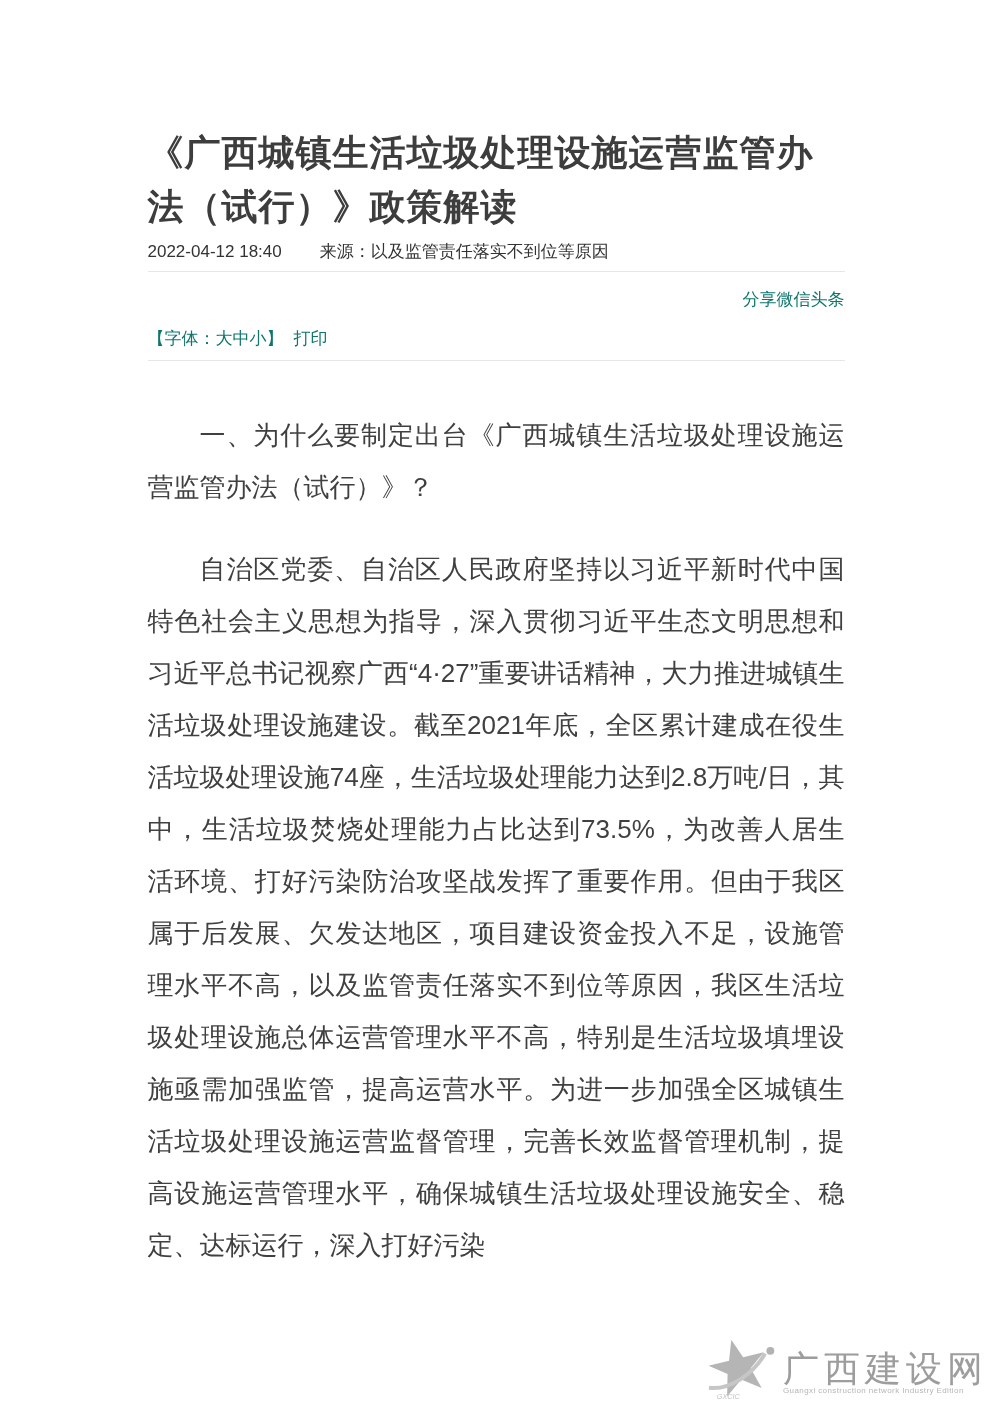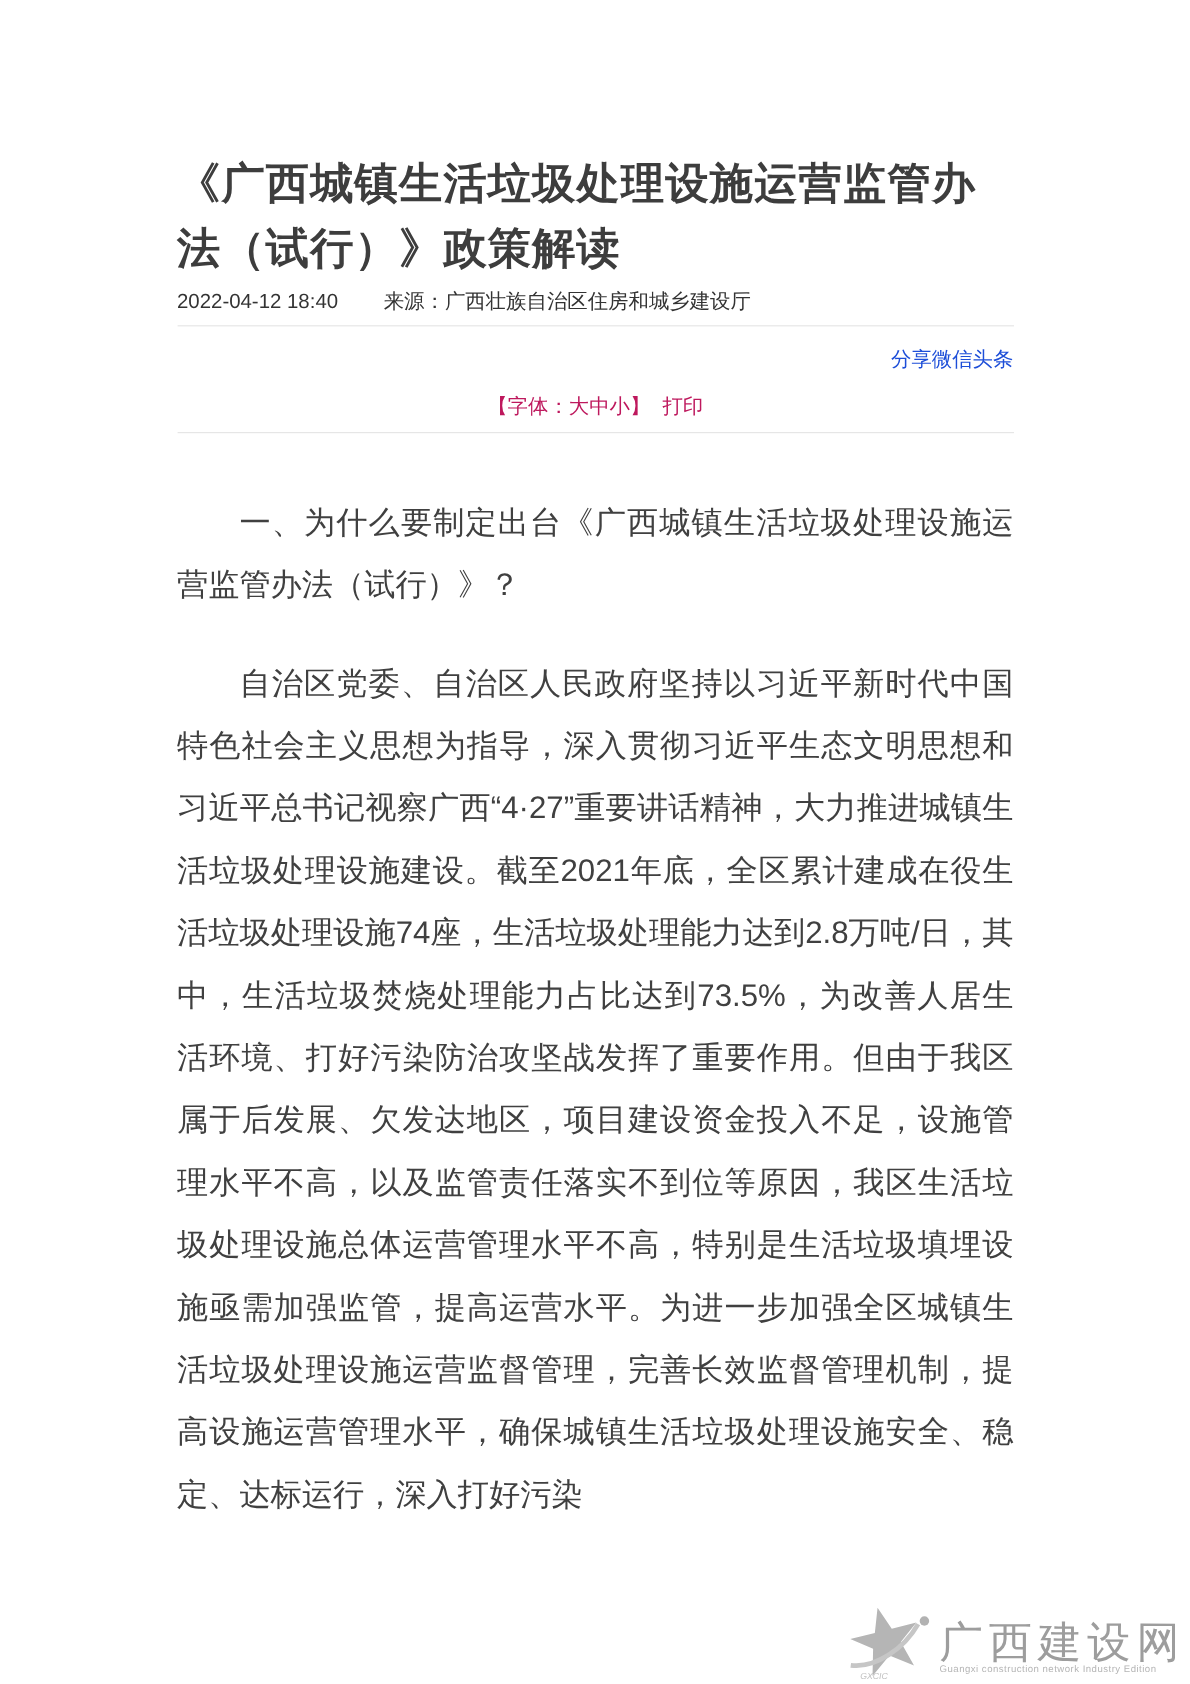--- a/index.html
+++ b/index.html
@@ -34,28 +34,28 @@
     padding-bottom: 8px;
     font-size: 17px;
     color: #333333;
     border-bottom: 1px solid #e6e6e6;
   }
   .meta-row .source { margin-left: 38px; }
   .share-row {
     padding-top: 16px;
     text-align: right;
     font-size: 17px;
-    color: #1d4ed8;
+    color: #0f766e;
   }
   .fontsize-row {
     padding-top: 16px;
     padding-bottom: 10px;
-    text-align: center;
+    text-align: left;
     font-size: 17px;
-    color: #be185d;
+    color: #0f766e;
     border-bottom: 1px solid #e6e6e6;
   }
   .fontsize-row .opt { cursor: pointer; }
   .fontsize-row .print { margin-left: 10px; cursor: pointer; }
   .share-row .share-links { cursor: pointer; }
   .article-body { margin-top: 48px; }
   .article-body p {
     font-size: 26px;
     line-height: 52px;
     color: #404040;
@@ -90,21 +90,21 @@
 </style>
 </head>
 <body>
 
 <div class="page">
   <div class="content">
 
     <h1 class="article-title">《广西城镇生活垃圾处理设施运营监管办法（试行）》政策解读</h1>
 
     <div class="meta-row">
-      <span>2022-04-12 18:40</span><span class="source">来源：广西壮族自治区住房和城乡建设厅</span>
+      <span>2022-04-12 18:40</span><span class="source">来源：以及监管责任落实不到位等原因</span>
     </div>
 
     <div class="share-row">
       <span class="share-links">分享微信头条</span>
     </div>
 
     <div class="fontsize-row">
       <span>【字体：</span><span class="opt">大</span><span class="opt">中</span><span class="opt">小</span><span>】</span><span class="print">打印</span>
     </div>
 

